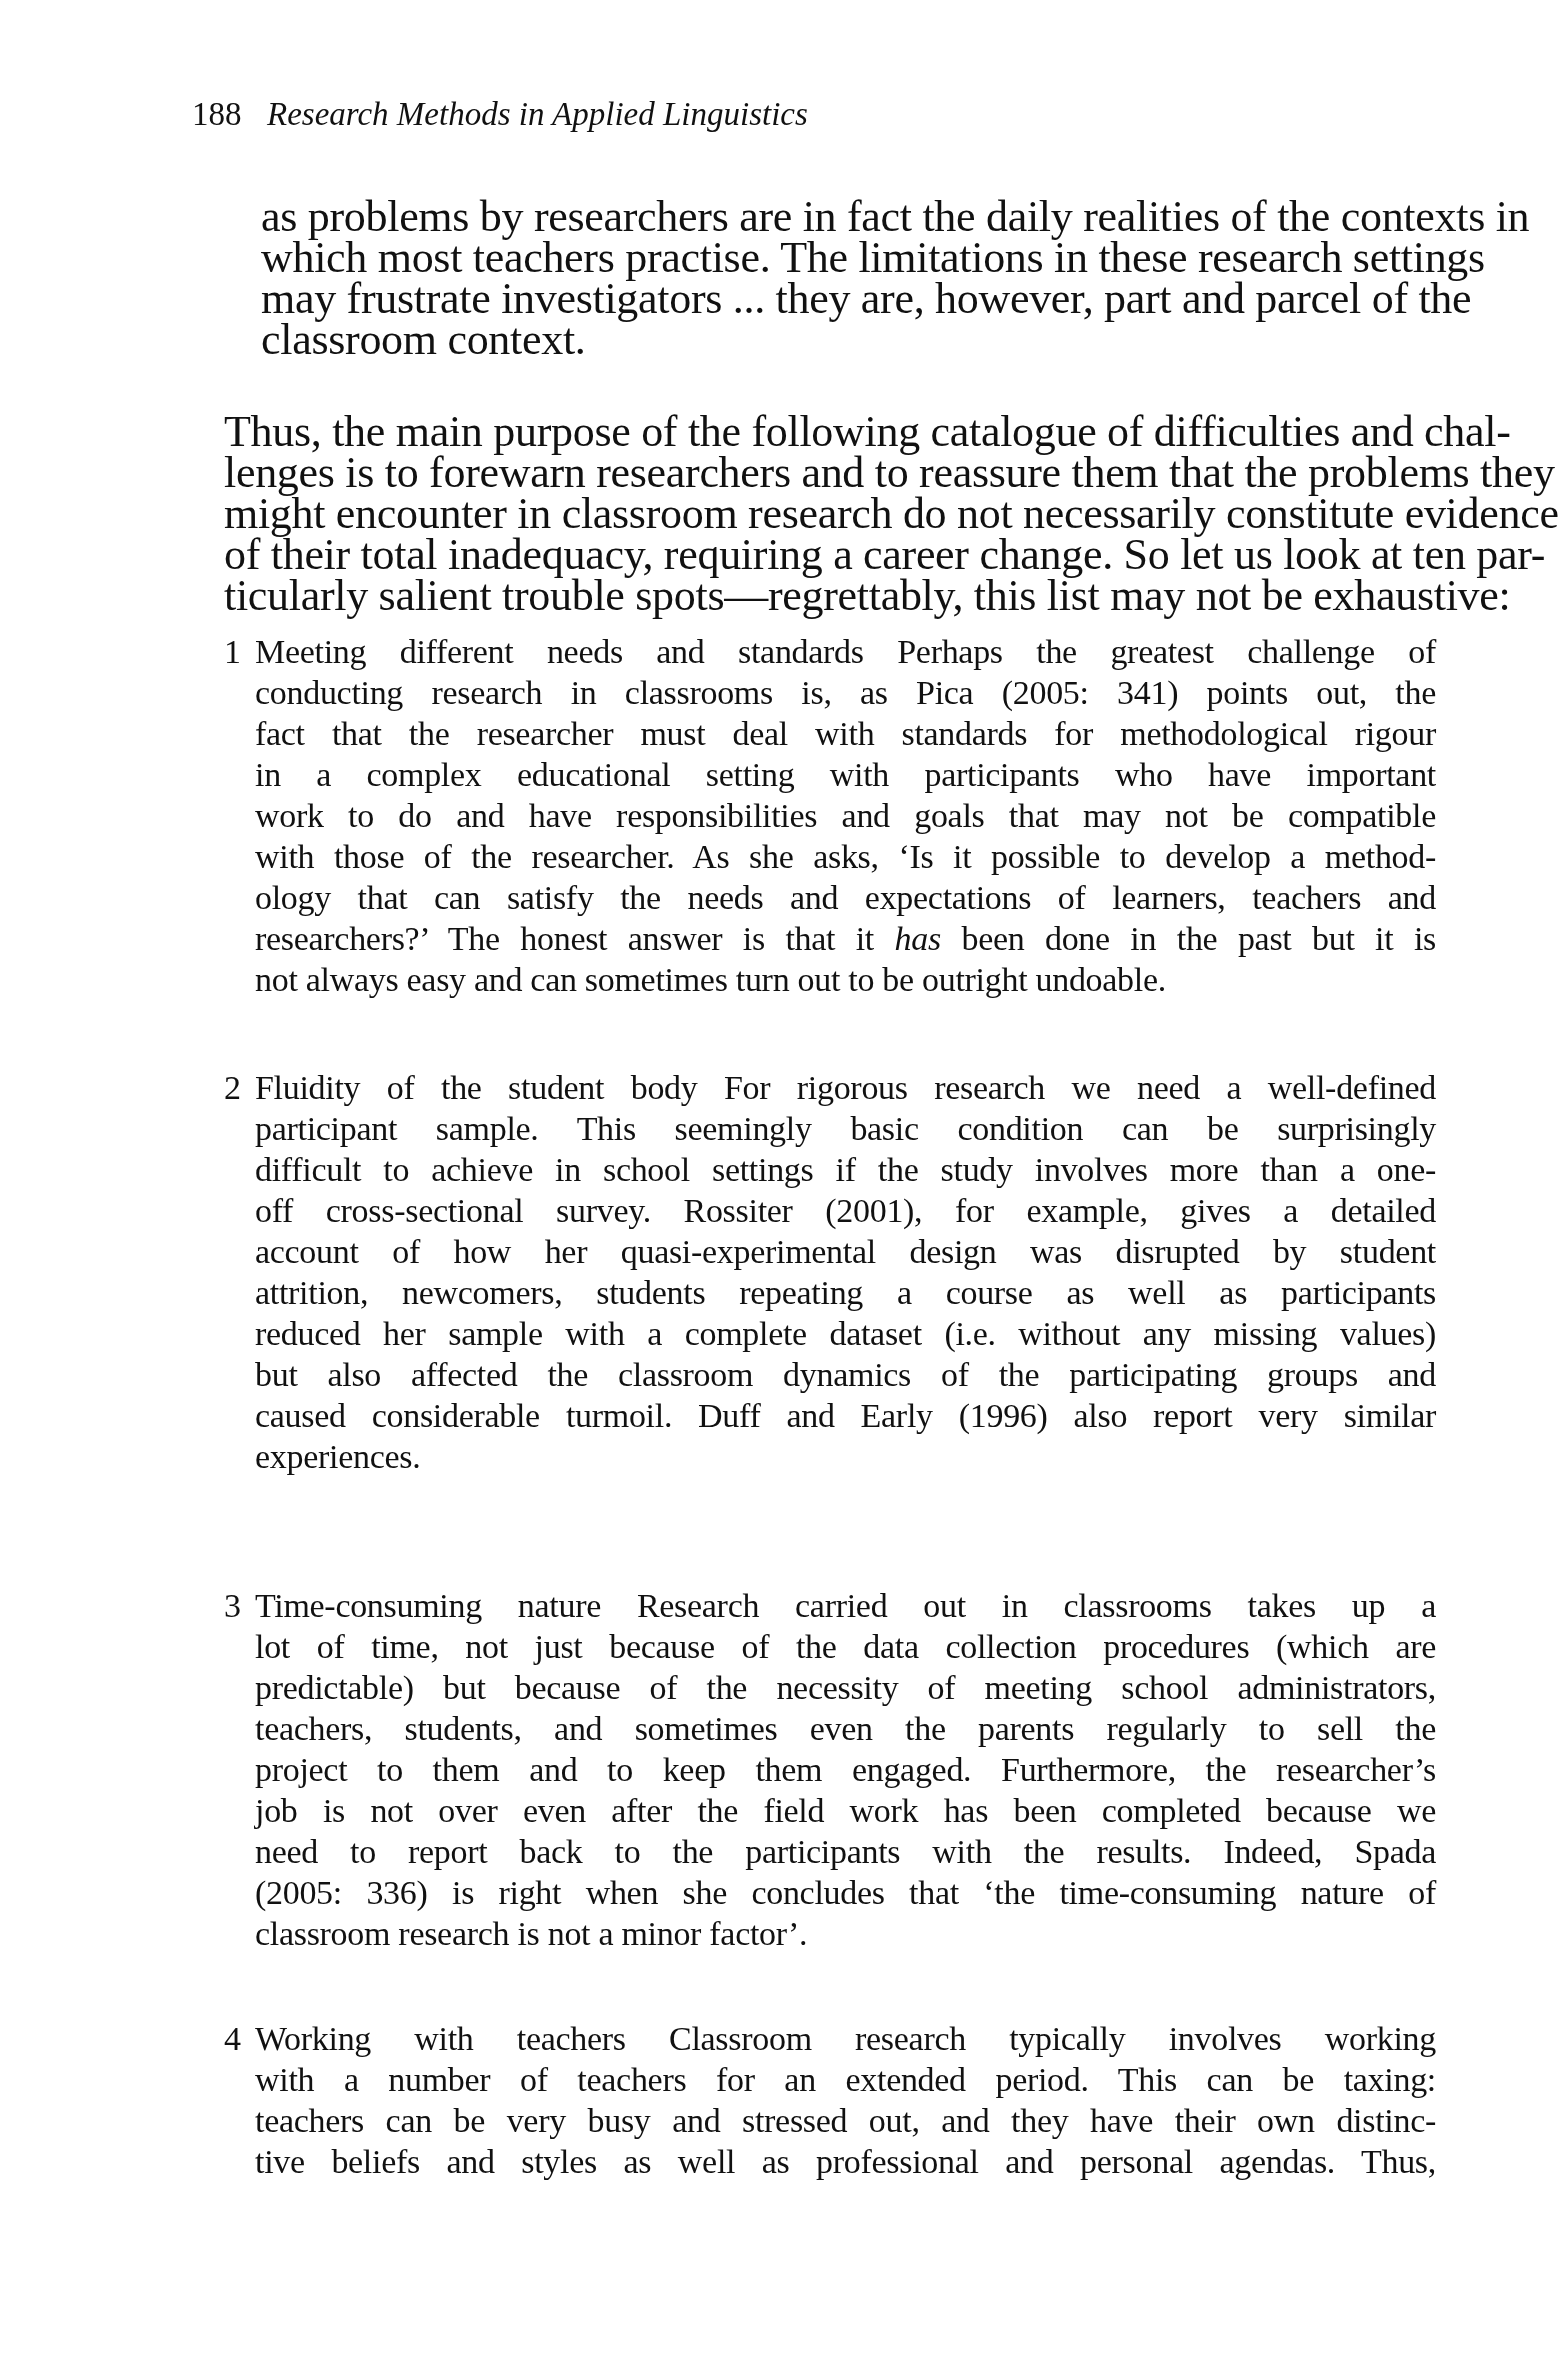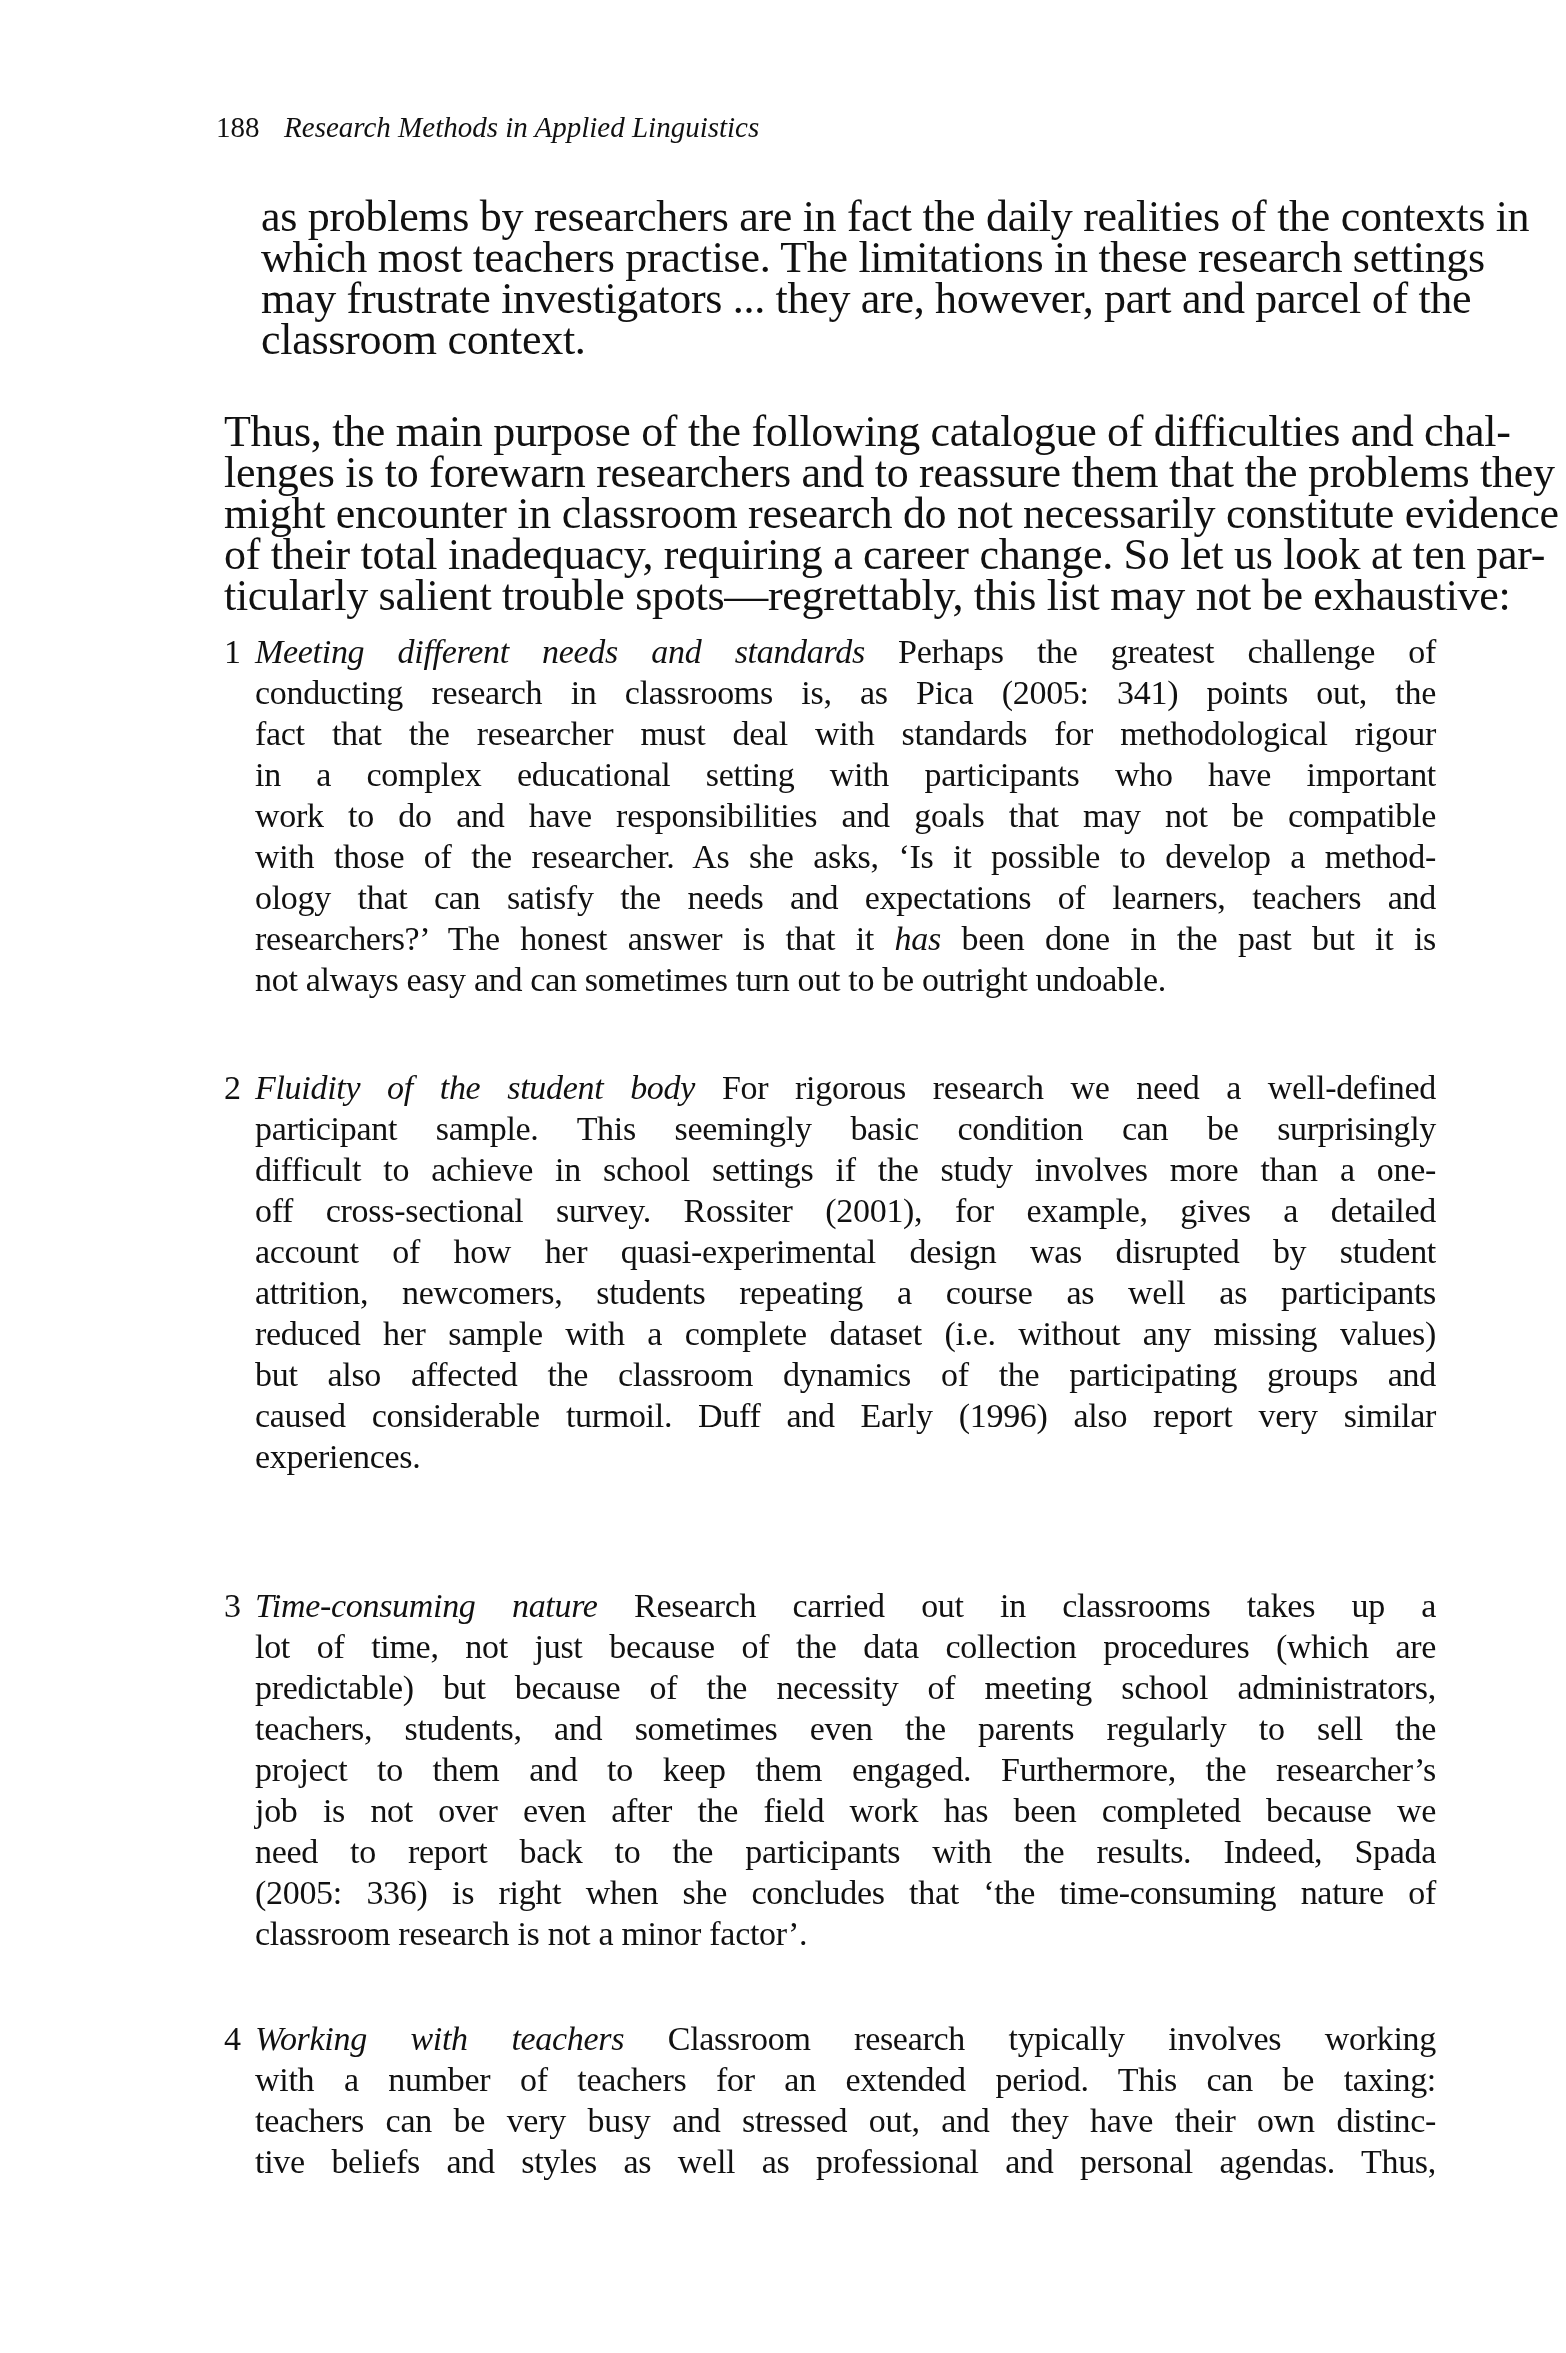--- a/index.html
+++ b/index.html
@@ -11,25 +11,24 @@
     width: 1567px;
     height: 2354px;
     position: relative;
     overflow: hidden;
     font-family: "Liberation Serif", "DejaVu Serif", serif;
     color: #111111;
   }
   .page-header {
     position: absolute;
     left: 192px;
-    top: 108px;
-    font-size: 29px;
+    top: 95px;
+    font-size: 33px;
     line-height: 39px;
     white-space: nowrap;
-    margin-left: 24px;
   }
   .page-number {
     display: inline-block;
     margin-right: 17.3px;
   }
   .running-title {
     font-style: italic;
   }
   .text-block {
     position: absolute;
@@ -70,21 +69,20 @@
     position: absolute;
     left: 0;
     top: 0;
     width: 31px;
   }
   .item-body {
     margin-left: 31px;
     text-align: justify;
   }
   .item-heading {
-    font-style: italic;
   }
   .em {
     font-style: italic;
   }
   .line {
     display: block;
     text-align: justify;
     text-align-last: justify;
     white-space: nowrap;
   }

